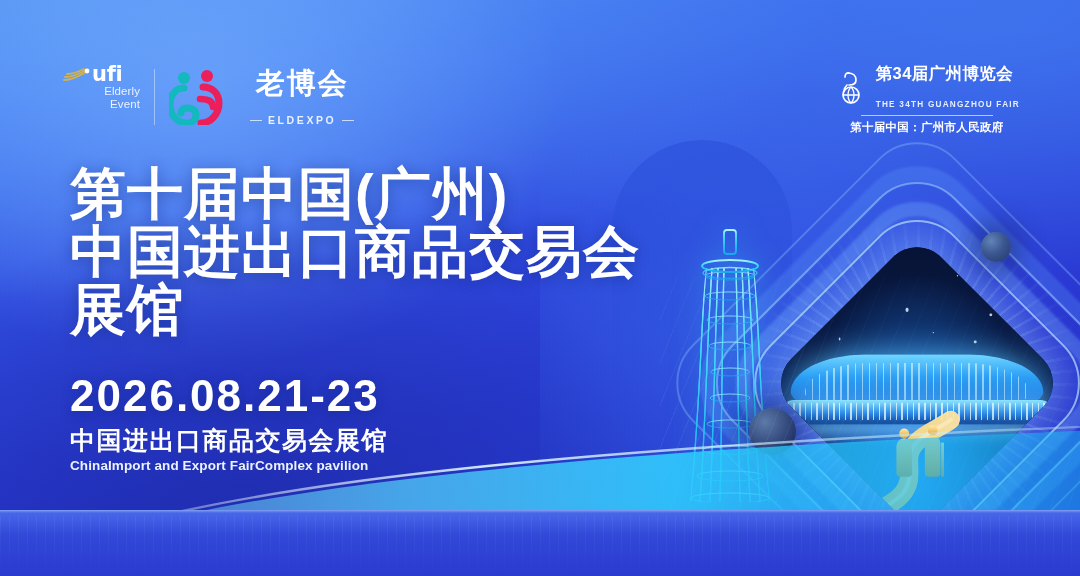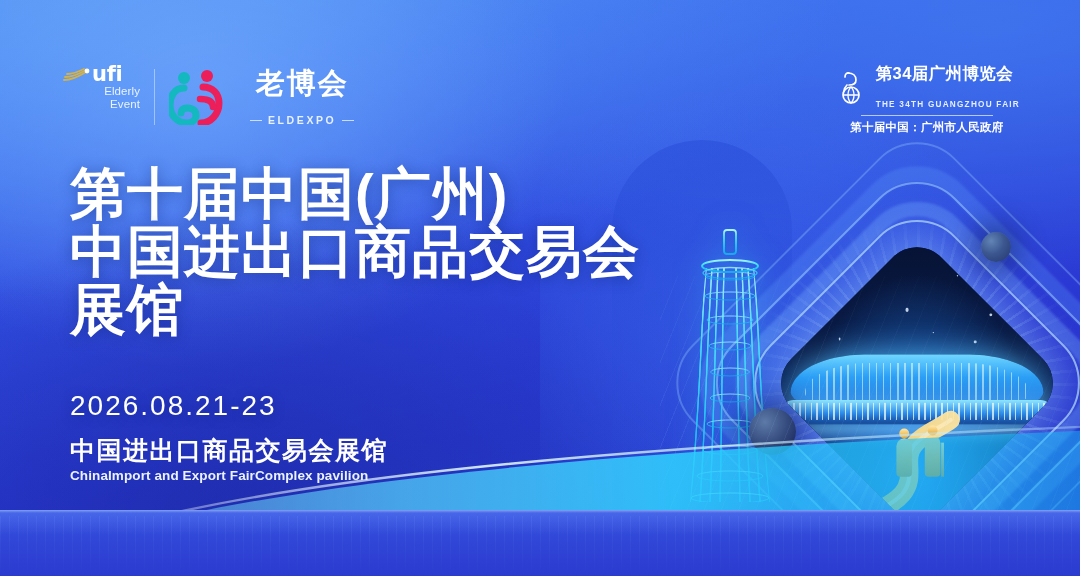--- a/index.html
+++ b/index.html
@@ -252,22 +252,22 @@
     text-shadow:0 2px 14px rgba(10,30,110,.45);
   }
   .t-sub{
     margin-top:10px; color:#f1f6ff; font-size:19.5px; font-weight:400;
     letter-spacing:.1px; white-space:nowrap;
   }
   .t-sub sup{ font-size:12px; vertical-align:super; }
 
   .date-block{ position:absolute; left:70px; top:372px; }
   .d-main{
-    color:#ffffff; font-weight:400; font-size:28px; line-height:48px;
-    letter-spacing:2px; text-shadow:0 2px 12px rgba(10,30,110,.4);margin-top:10px;
+    color:#ffffff; font-weight:700; font-size:44px; line-height:48px;
+    letter-spacing:2px; text-shadow:0 2px 12px rgba(10,30,110,.4);
   }
   .d-venue-cn{
     margin-top:6px; color:#ffffff; font-weight:700;
     font-size:25px; line-height:29px; letter-spacing:1.5px;
   }
   .d-venue-en{
     margin-top:3px; color:#eaf2ff; font-weight:700;
     font-size:13.5px; line-height:16px; letter-spacing:.1px;
   }
 </style>

